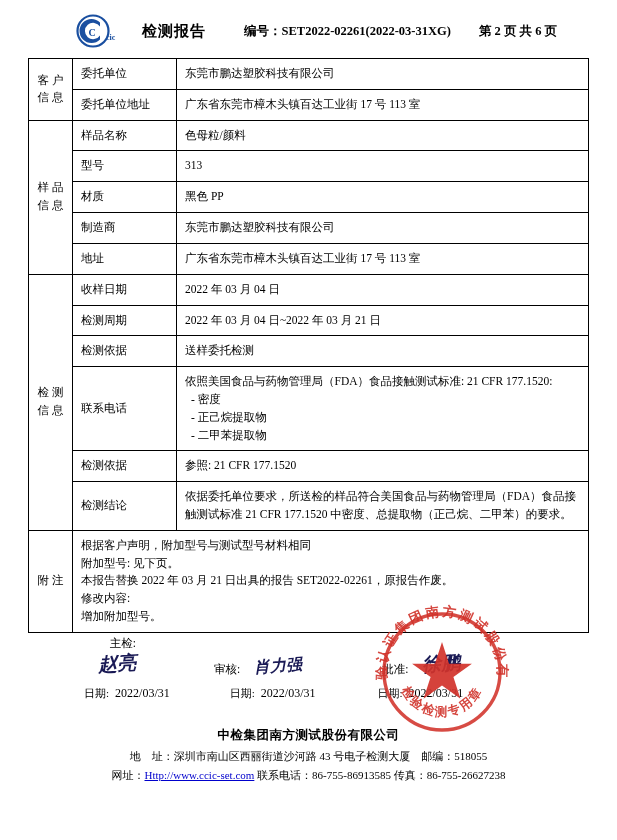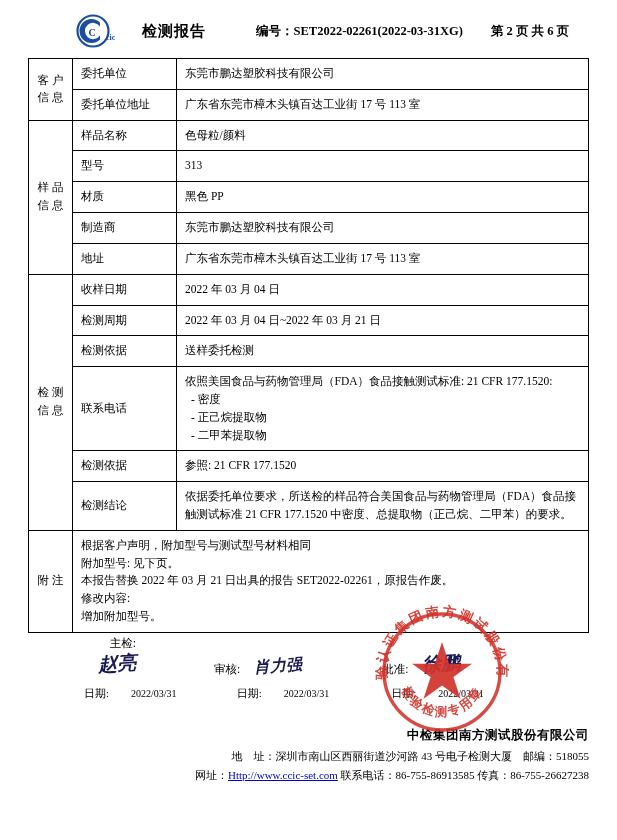--- a/index.html
+++ b/index.html
@@ -36,21 +36,21 @@
     margin-left: 48px;
     margin-right: 22px;
     position: relative;
     flex: none;
   }
   .logo svg { display: block; }
   .report-title {
     font-size: 15px;
     font-weight: bold;
     letter-spacing: 1px;
-    margin-right: 50px;
+    margin-right: 38px;
     white-space: nowrap;
   }
   .report-no {
     font-size: 12.5px;
     font-weight: bold;
     white-space: nowrap;
     margin-right: 28px;
   }
   .page-no {
     font-size: 12.5px;
@@ -131,41 +131,41 @@
     font-style: italic;
     font-size: 19px;
     color: #1a1a55;
     margin-left: 14px;
     transform: rotate(-4deg);
     white-space: nowrap;
     font-weight: bold;
   }
   .hand.small { font-size: 16px; }
   .dt-label { font-size: 11px; white-space: nowrap; }
-  .dt-val { font-size: 10px; margin-left: 22px; white-space: nowrap; text-align: right; }
+  .dt-val { font-size: 12px; margin-left: 6px; white-space: nowrap; text-align: right; }
   .d1 { margin-left: 56px; }
   .d2 { margin-left: 60px; }
   .d3 { margin-left: 62px; }
 
   
   .stamp {
     position: absolute;
     left: 362px;
     top: 592px;
     width: 160px;
     height: 160px;
     pointer-events: none;
     z-index: 5;
   }
 
   
   .footer {
     width: 561px;
     margin: 6px auto 0 auto;
-    text-align: right;
+    text-align: center;
     font-size: 11px;
     line-height: 1.75;
   }
   .footer .f-company {
     font-weight: bold;
     font-size: 12.5px;
     letter-spacing: .5px;
   }
   .footer a, .footer .link {
     color: #0000cc;

